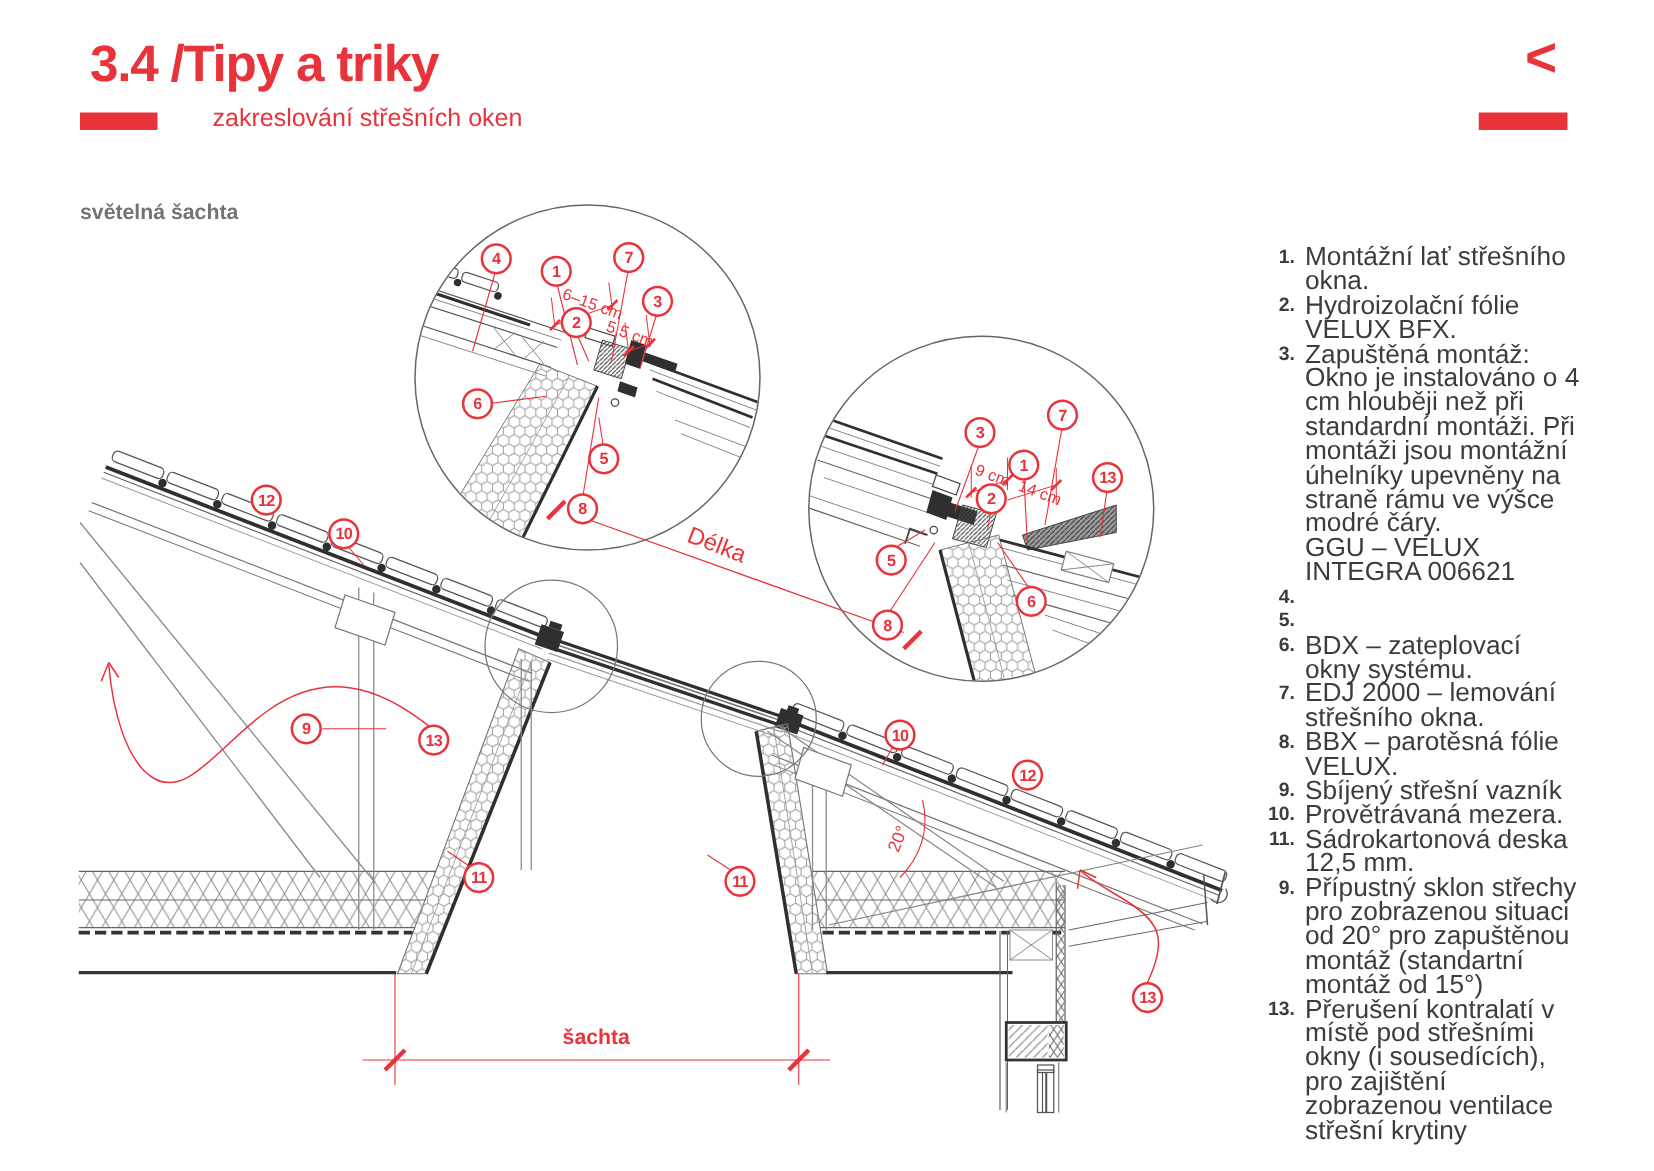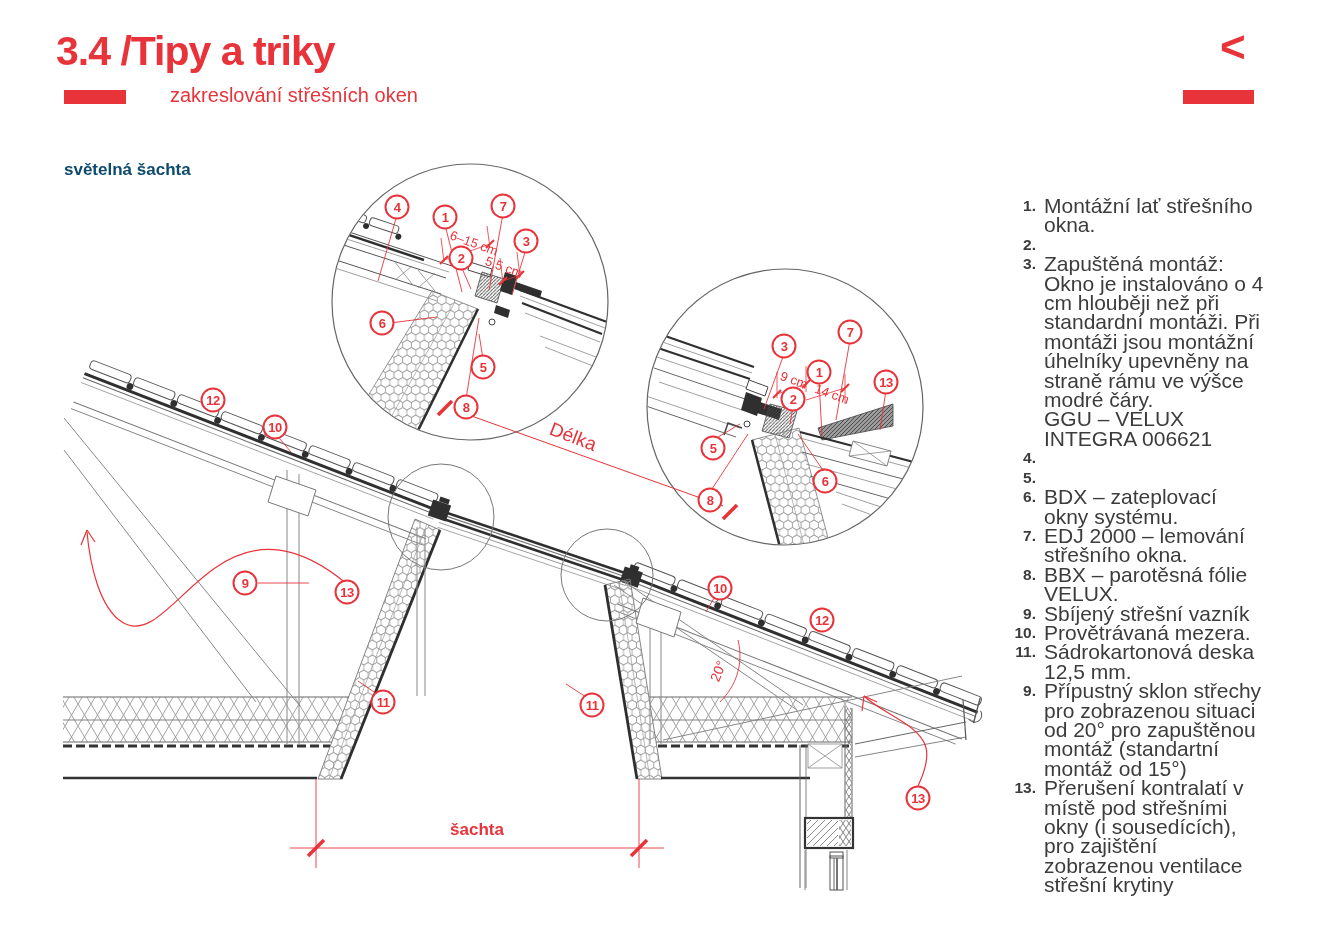--- a/index.html
+++ b/index.html
@@ -1,25 +1,25 @@
 <!DOCTYPE html>
 <html style="--red: #e8333a;"><head>
 <meta charset="utf-8">
 <style>
   html,body{margin:0;padding:0;background:#fff;}
   .page{position:relative;width:1323px;height:937px;background:#fff;overflow:hidden;
         font-family:"Liberation Sans",sans-serif;}
   .abs{position:absolute;}
-  .title{left:56px;top:28px;font-size:41px;font-weight:bold;color:var(--red);letter-spacing:-1px;}
+  .title{left:72px;top:28px;font-size:41px;font-weight:bold;color:var(--red);letter-spacing:-1px;}
   .subtitle{left:170px;top:84px;font-size:20px;color:var(--red);}
   .bar{background:var(--red);height:14px;}
   .bar-left{left:64px;top:90px;width:62px;}
   .bar-right{left:1183px;top:90px;width:71px;}
   .chevron{left:1220px;top:22px;font-size:44px;font-weight:bold;color:var(--red);}
-  .seclabel{left:64px;top:160px;font-size:17px;font-weight:bold;color:#0c4a6e;}
+  .seclabel{left:64px;top:160px;font-size:17px;font-weight:bold;color:#737373;}
   .legend{left:1008px;top:196px;width:256px;list-style:none;margin:0;padding:0;}
   .legend li{display:flex;margin:0;}
   .legend .num{width:28px;text-align:right;font-weight:bold;color:#3c3c3c;
                font-size:15.5px;line-height:19.4px;flex:none;}
   .legend .txt{margin-left:8px;width:220px;color:#3c3c3c;font-size:21px;line-height:19.4px;
                white-space:pre-line;}
   .co{position:absolute;width:25px;height:25px;border:2.4px solid var(--red);border-radius:50%;
       background:#fff;color:var(--red);font-weight:bold;font-size:13px;letter-spacing:-0.6px;
       display:flex;align-items:center;justify-content:center;
       transform:translate(-50%,-50%);box-sizing:border-box;z-index:6;}
@@ -396,20 +396,21 @@
     <div class="dim" style="left: 718px; top: 671px; --r: -68deg; font-size: 14px;">20°</div>
     <div class="dim" style="left: 477px; top: 830px; --r: 0deg; font-size: 17px; font-weight: bold;">šachta</div>
 
   <ul class="abs legend">
     <li>
         <span class="num">1.</span>
         <span class="txt">Montážní lať střešního okna.</span>
       </li>
       <li>
         <span class="num">2.</span>
+        <span class="txt">Hydroizolační fólie VELUX BFX.</span>
       </li>
       <li>
         <span class="num">3.</span>
         <span class="txt">Zapuštěná montáž: Okno je instalováno o 4 cm hlouběji než při standardní montáži. Při montáži jsou montážní úhelníky upevněny na straně rámu ve výšce modré čáry.
 GGU – VELUX INTEGRA 006621</span>
       </li>
       <li>
         <span class="num">4.</span>
       </li>
       <li>

